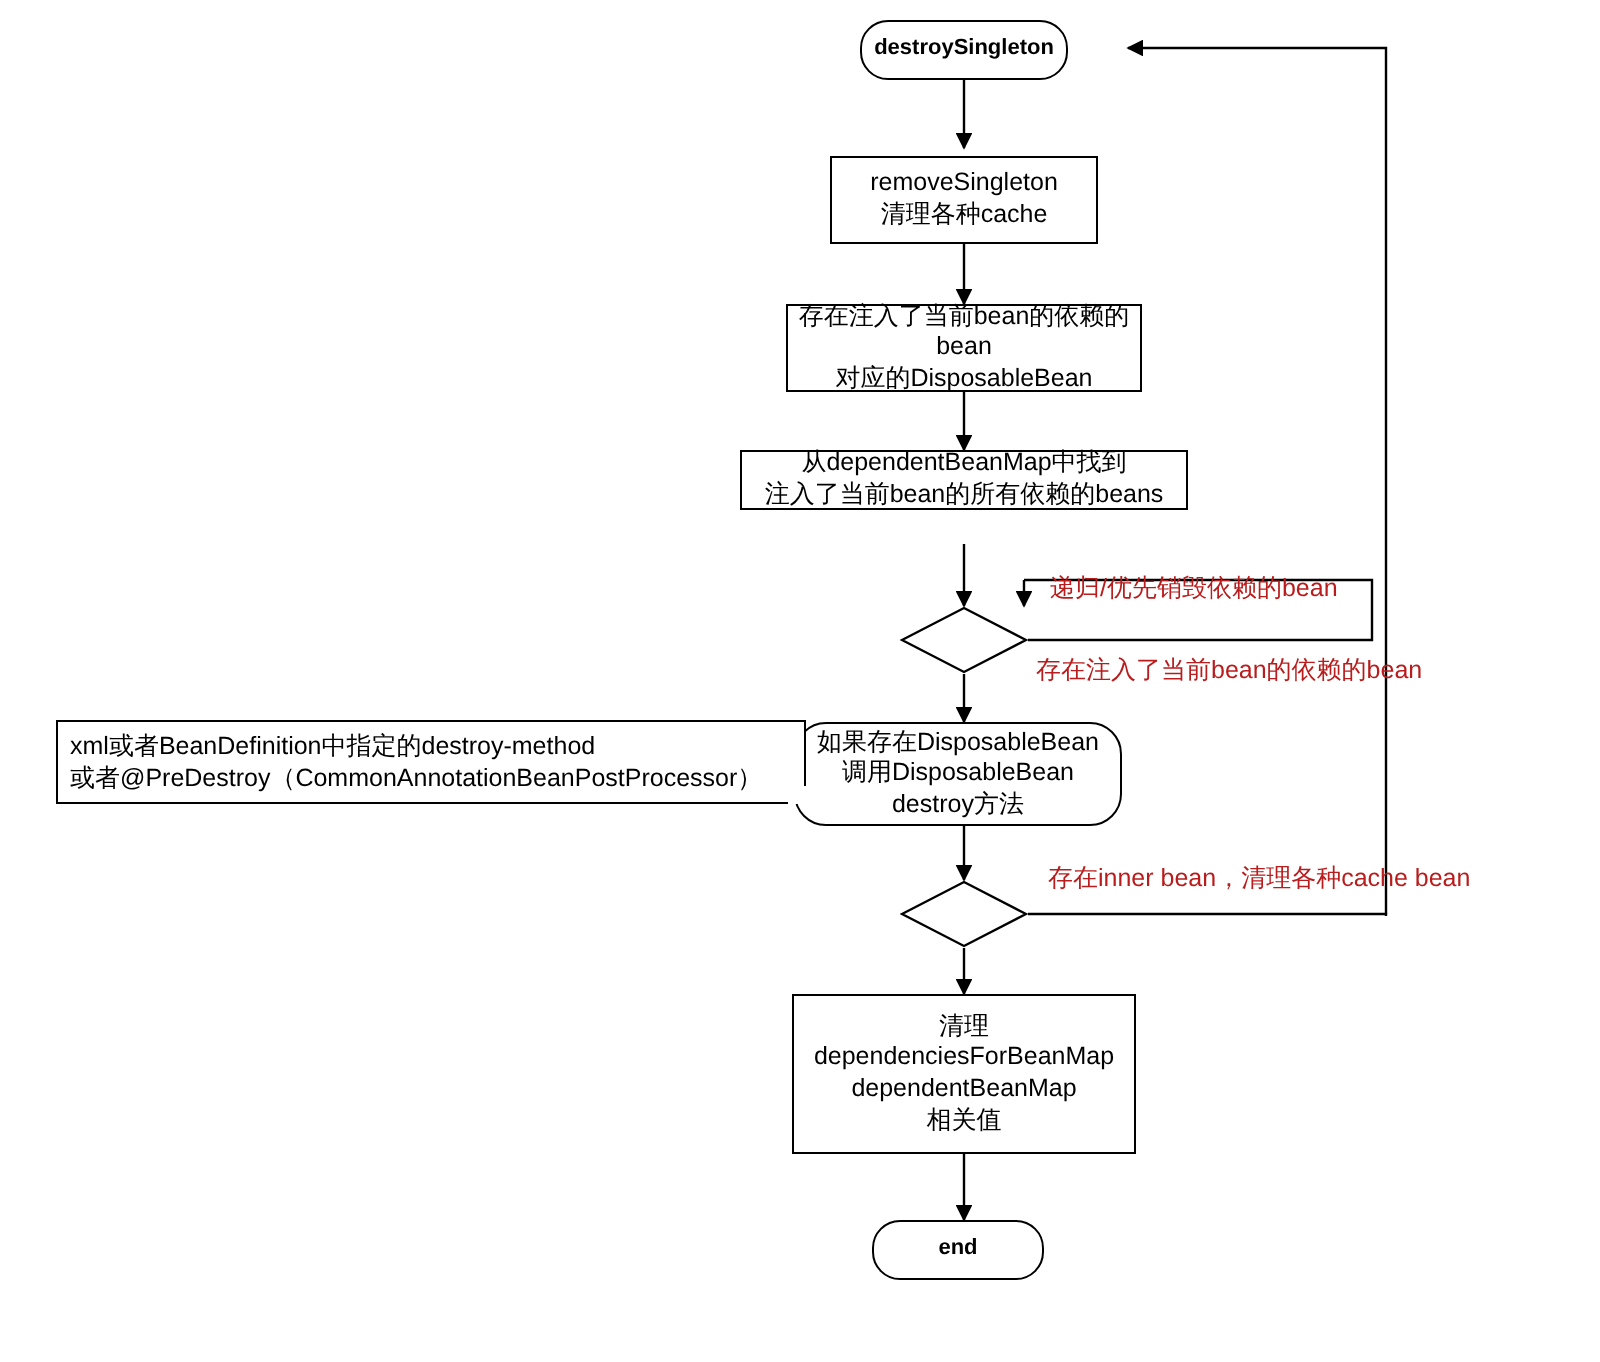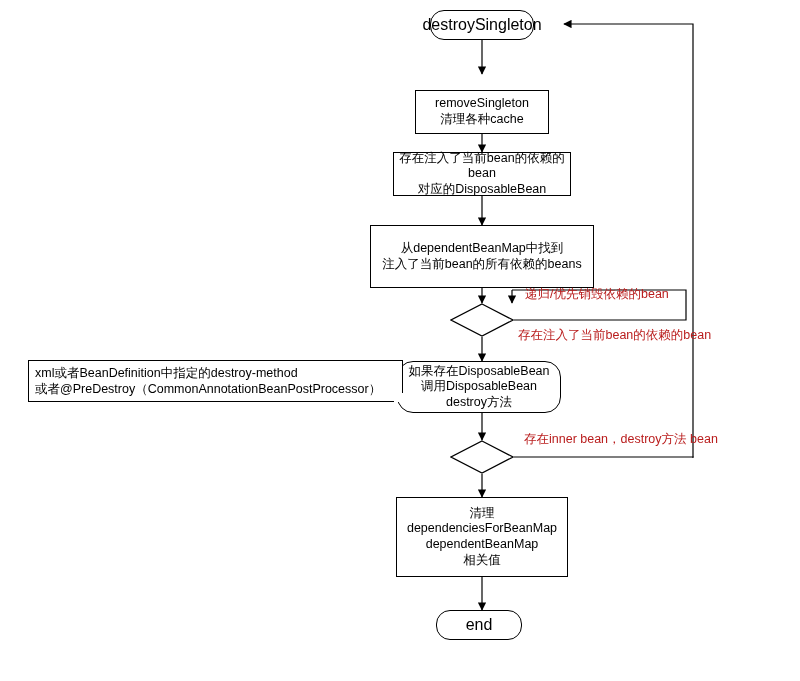--- a/index.html
+++ b/index.html
@@ -30,21 +30,22 @@
     align-items: center;
     justify-content: center;
     text-align: center;
     line-height: 1.25;
     white-space: pre-line;
     font-size: 12.5px;
     z-index: 3;
   }
   .terminator {
     border-radius: 14px;
-    font-size: 16px;
+    font-size: 11px;
+    font-weight: bold;
   }
   .process {
     border-radius: 0;
   }
   .note {
     border: 1px solid #000000;
     background: #ffffff;
     text-align: left;
     justify-content: flex-start;
     padding: 4px 6px;
@@ -110,31 +111,31 @@
 
   <g stroke="#000000" stroke-width="1.1" fill="none" stroke-dasharray="4 3">
     <line x1="383" y1="381" x2="398" y2="381"></line>
   </g>
 </svg>
 
 <div class="node terminator" style="left:430px; top:10px; width:104px; height:30px;">
   <span>destroySingleton</span>
 </div>
 
-<div class="node process" style="left:415px; top:90px; width:134px; height:44px;">
+<div class="node process" style="left:415px; top:78px; width:134px; height:44px;">
   <span>removeSingleton
 清理各种cache</span>
 </div>
 
 <div class="node process" style="left:393px; top:152px; width:178px; height:44px;">
   <span>存在注入了当前bean的依赖的bean
 对应的DisposableBean</span>
 </div>
 
-<div class="node process" style="left:370px; top:225px; width:224px; height:63px;">
+<div class="node process" style="left:370px; top:225px; width:224px; height:30px;">
   <span>从dependentBeanMap中找到
 注入了当前bean的所有依赖的beans</span>
 </div>
 
 <div class="decision" style="left:450px; top:303px; width:64px; height:34px;">
   <svg width="64" height="34" viewBox="0 0 64 34">
     <polygon points="32,1 63,17 32,33 1,17" fill="#ffffff" stroke="#000000" stroke-width="1.2"></polygon>
   </svg>
 </div>
 
@@ -169,14 +170,14 @@
 
 <div class="label" style="left:525px; top:286px;">
   <span>递归/优先销毁依赖的bean</span>
 </div>
 
 <div class="label" style="left:518px; top:327px;">
   <span>存在注入了当前bean的依赖的bean</span>
 </div>
 
 <div class="label" style="left:524px; top:431px;">
-  <span>存在inner bean，destroy方法 bean</span>
+  <span>存在inner bean，清理各种cache bean</span>
 </div>
 
 </body></html>

